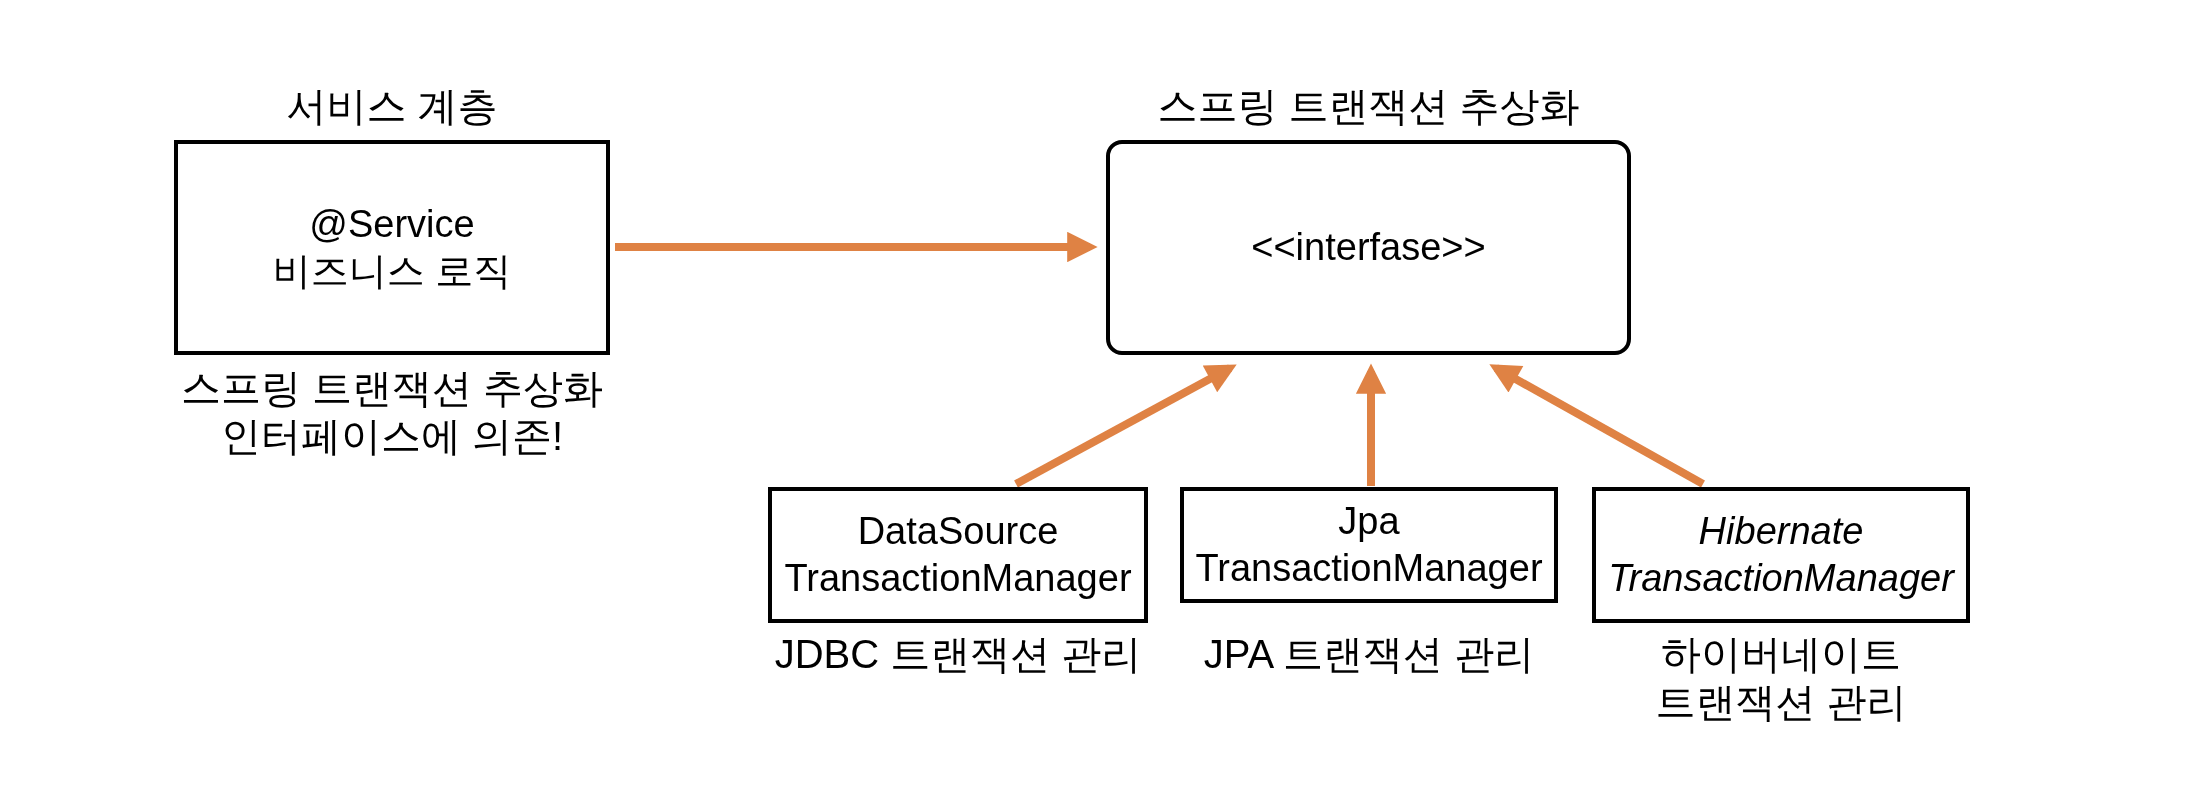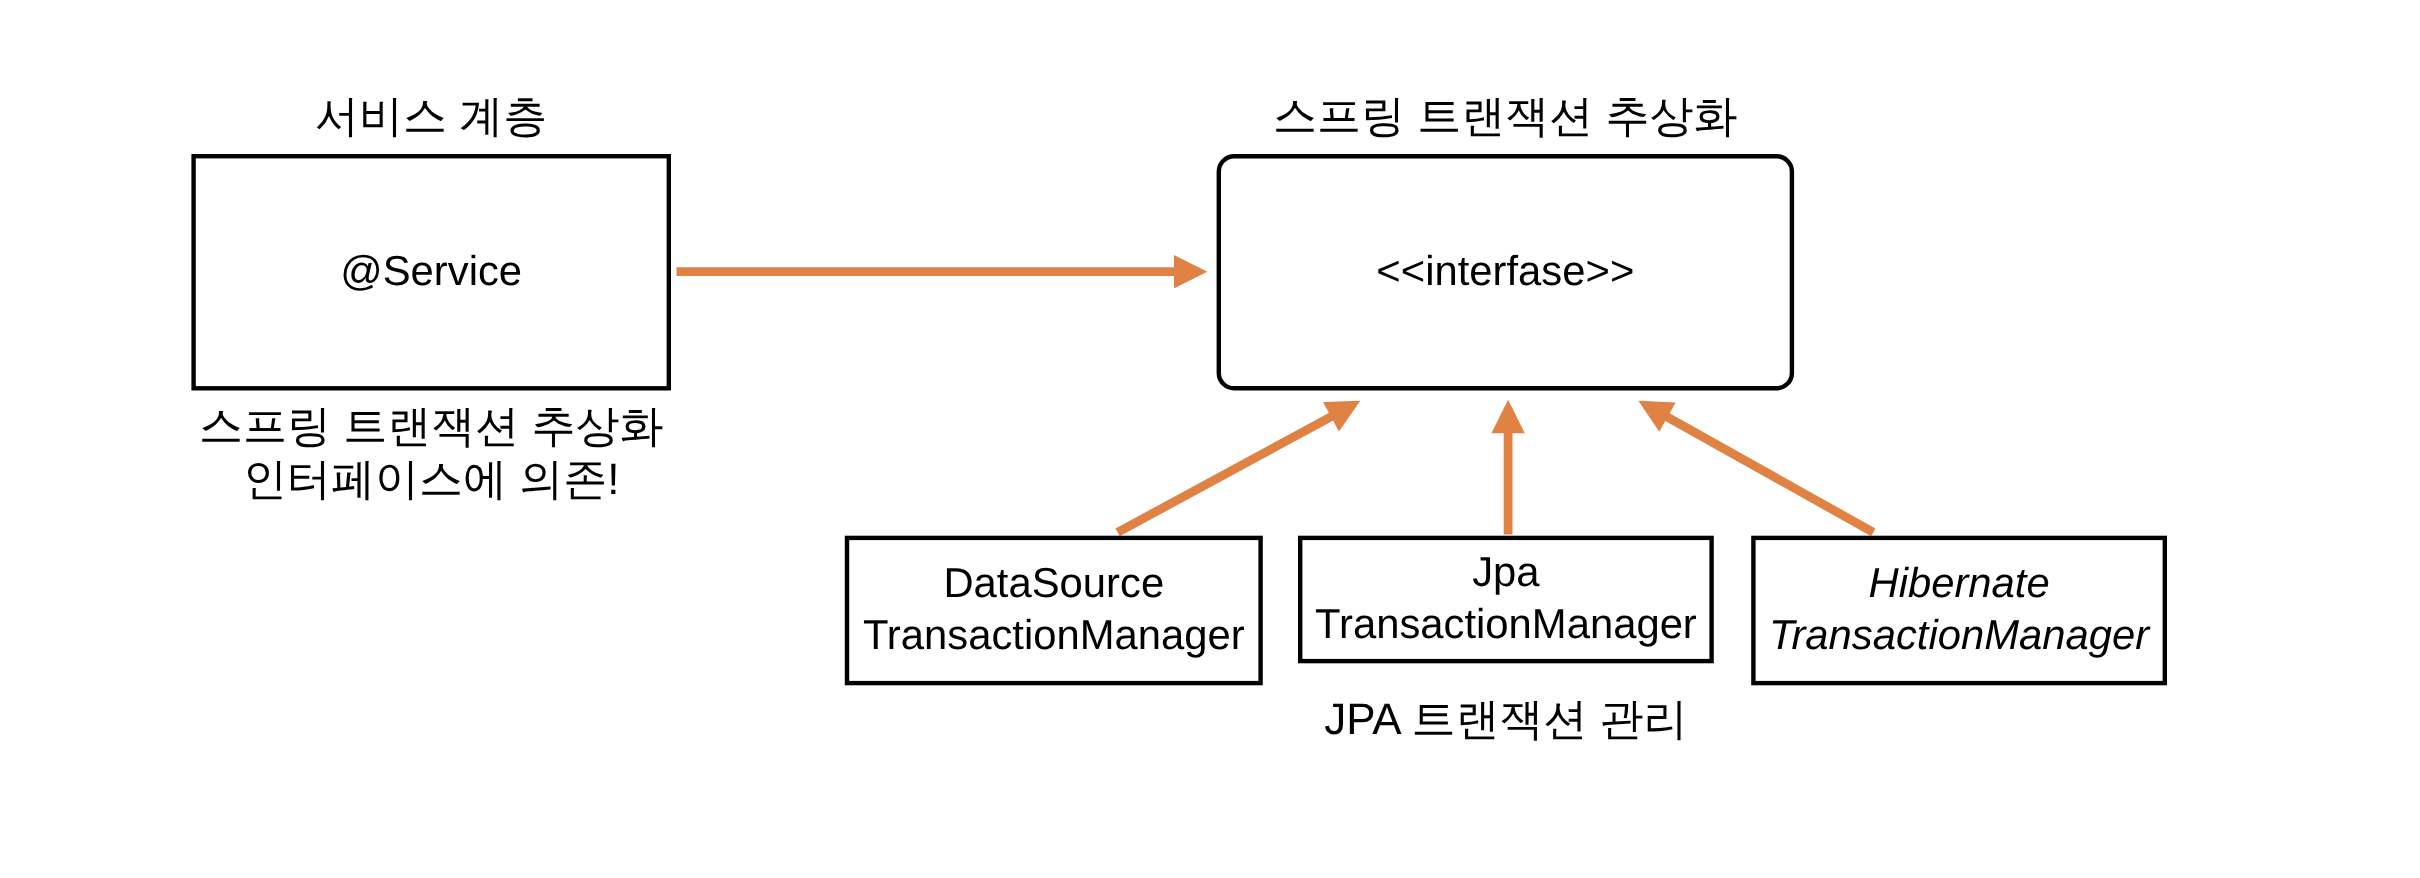--- a/index.html
+++ b/index.html
@@ -71,40 +71,46 @@
     </defs>
     <line x1="615" y1="247" x2="1090" y2="247" style="stroke:var(--arrow-color)" stroke-width="8" marker-end="url(#ah)"></line>
     <line x1="1016" y1="484" x2="1230" y2="368" style="stroke:var(--arrow-color)" stroke-width="8" marker-end="url(#ah)"></line>
     <line x1="1371" y1="486" x2="1371" y2="371" style="stroke:var(--arrow-color)" stroke-width="8" marker-end="url(#ah)"></line>
     <line x1="1703" y1="484" x2="1496" y2="368" style="stroke:var(--arrow-color)" stroke-width="8" marker-end="url(#ah)"></line>
   </svg>
 
   <div class="node-label service-label">서비스 계층</div>
   <div class="box service-box">
     <div class="line">@Service</div>
+    <div class="line">비즈니스 로직</div>
   </div>
   <div class="caption service-caption">
     <div>스프링 트랜잭션 추상화</div>
     <div>인터페이스에 의존!</div>
   </div>
 
   <div class="node-label abstraction-label">스프링 트랜잭션 추상화</div>
   <div class="box interface-box">
     <div class="line">&lt;&lt;interfase&gt;&gt;</div>
   </div>
 
   <div class="box ds-box">
     <div class="line">DataSource</div>
     <div class="line">TransactionManager</div>
   </div>
+  <div class="caption ds-caption">JDBC 트랜잭션 관리</div>
 
   <div class="box jpa-box">
     <div class="line">Jpa</div>
     <div class="line">TransactionManager</div>
   </div>
   <div class="caption jpa-caption">JPA 트랜잭션 관리</div>
 
   <div class="box hib-box">
     <div class="line">Hibernate</div>
     <div class="line">TransactionManager</div>
   </div>
+  <div class="caption hib-caption">
+    <div>하이버네이트</div>
+    <div>트랜잭션 관리</div>
+  </div>
 
 </div>
 
 </body></html>

